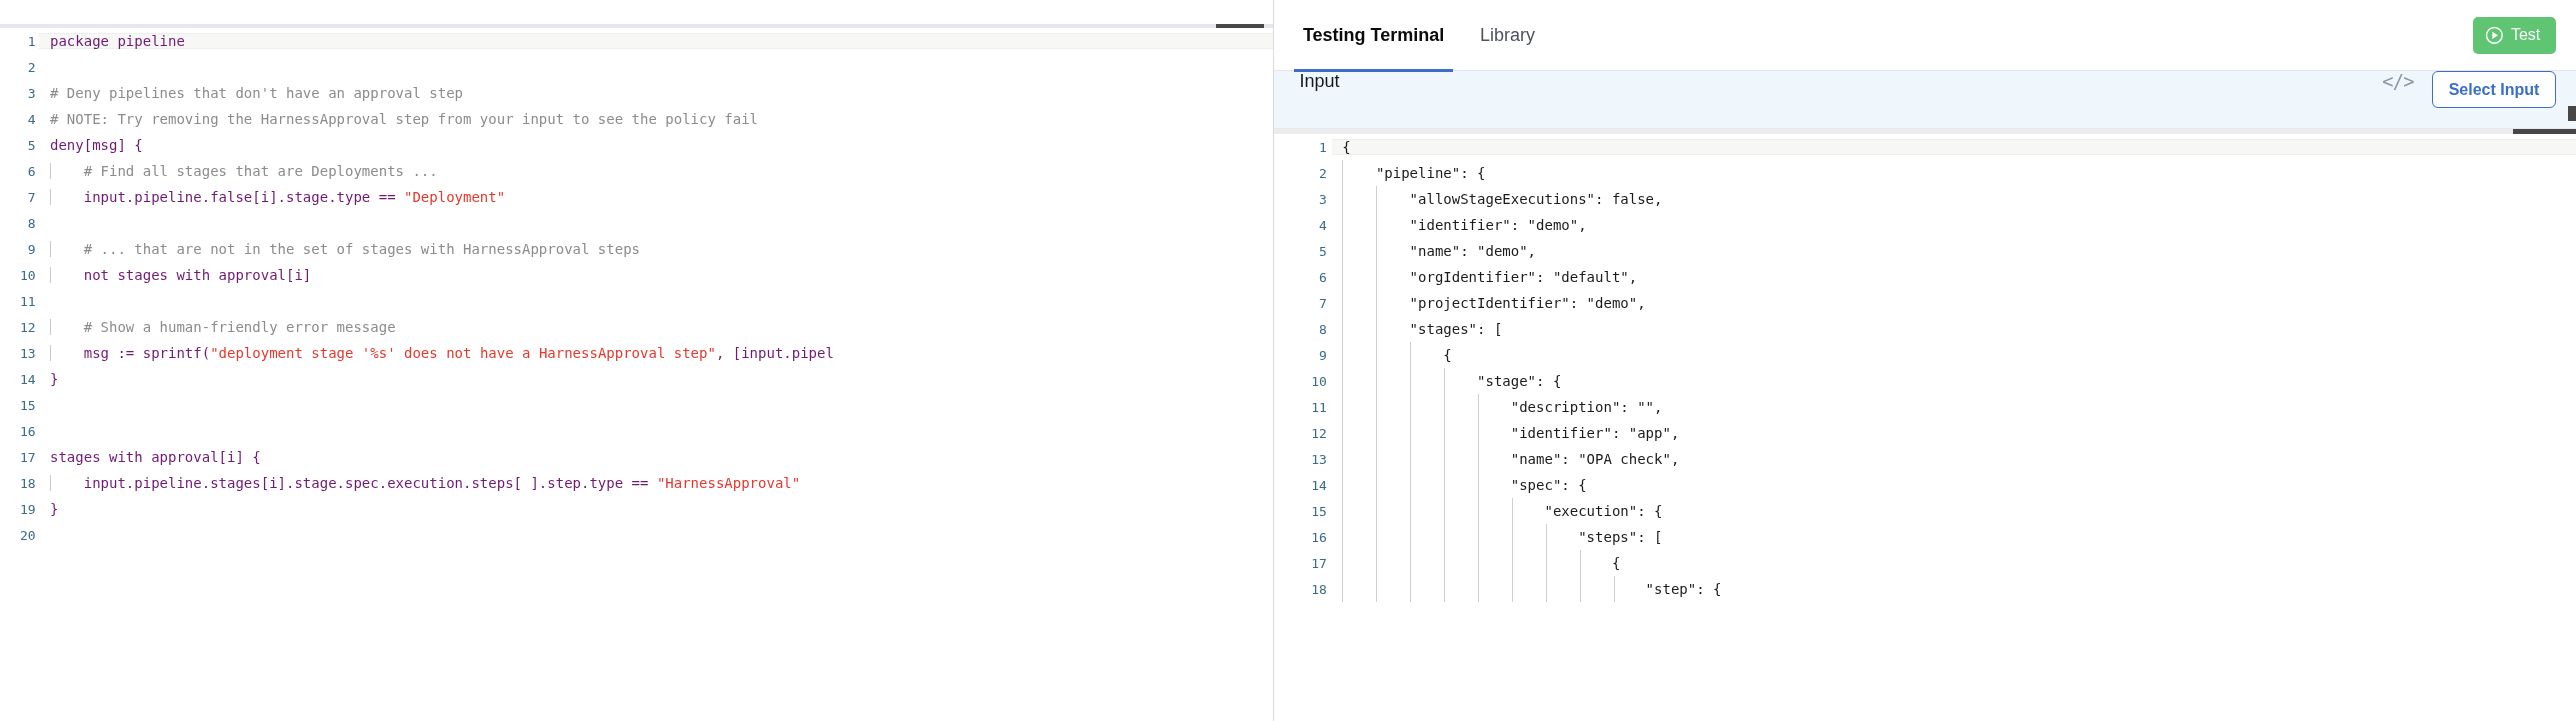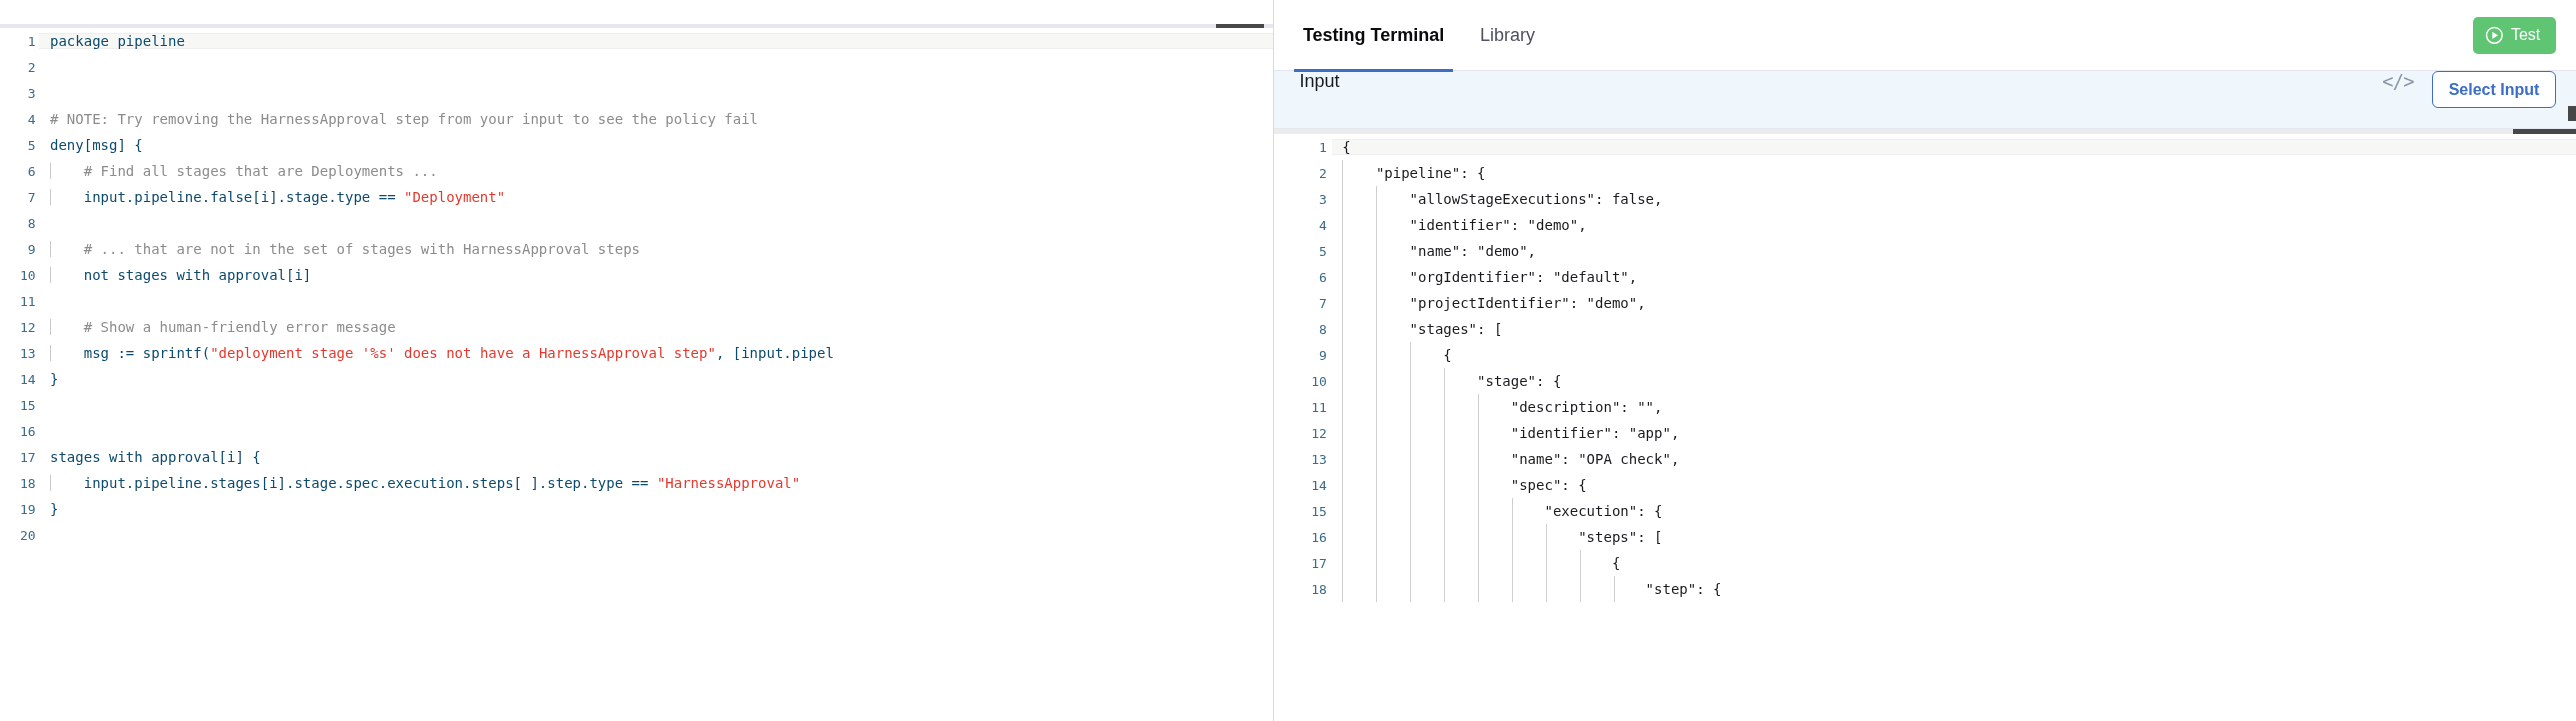--- a/index.html
+++ b/index.html
@@ -85,21 +85,21 @@
     position: relative;
     flex: 1 1 auto;
     overflow: hidden;
   }
   .code-row.active .code-txt {
     background: #f7f7f5;
     box-shadow: 0 -0.8px 0 #ececec inset, 0 0.8px 0 #ececec inset;
   }
   .cmt { color: #8c8c8c; }
   .str { color: #e8382d; }
-  .kw  { color: #0c4a6e; }
+  .kw  { color: #701a75; }
   
   .guide {
     display: inline-block;
     width: 0;
     border-left: 0.8px solid #c9c9c9;
     height: 26px;
     vertical-align: middle;
     position: absolute;
     left: 11px;
     top: 0;
@@ -280,21 +280,21 @@
 <div class="app">
 
   <section class="editor-pane">
     <div class="editor-topbar"></div>
     <div class="editor-hscroll-track"></div>
     <div class="editor-hscroll-thumb"></div>
 
     <div class="code-surface" id="code-surface">
         <div class="code-row active"><span class="ln">1</span><span class="code-txt"><span class="kw">package pipeline</span></span></div>
         <div class="code-row"><span class="ln">2</span><span class="code-txt"><span class="kw"></span></span></div>
-        <div class="code-row"><span class="ln">3</span></div>
+        <div class="code-row"><span class="ln">3</span><span class="code-txt"><span class="cmt"># Deny pipelines that don't have an approval step</span></span></div>
         <div class="code-row"><span class="ln">4</span><span class="code-txt"><span class="cmt"># NOTE: Try removing the HarnessApproval step from your input to see the policy fail</span></span></div>
         <div class="code-row"><span class="ln">5</span><span class="code-txt"><span class="kw">deny[msg] {</span></span></div>
         <div class="code-row"><span class="ln">6</span><span class="code-txt"><span class="guide"></span><span class="cmt">    # Find all stages that are Deployments ...</span></span></div>
         <div class="code-row"><span class="ln">7</span><span class="code-txt"><span class="guide"></span><span class="kw">    input.pipeline.false[i].stage.type == </span><span class="str">"Deployment"</span></span></div>
         <div class="code-row"><span class="ln">8</span><span class="code-txt"><span class="kw"></span></span></div>
         <div class="code-row"><span class="ln">9</span><span class="code-txt"><span class="guide"></span><span class="cmt">    # ... that are not in the set of stages with HarnessApproval steps</span></span></div>
         <div class="code-row"><span class="ln">10</span><span class="code-txt"><span class="guide"></span><span class="kw">    not stages_with_approval[i]</span></span></div>
         <div class="code-row"><span class="ln">11</span><span class="code-txt"><span class="kw"></span></span></div>
         <div class="code-row"><span class="ln">12</span><span class="code-txt"><span class="guide"></span><span class="cmt">    # Show a human-friendly error message</span></span></div>
         <div class="code-row"><span class="ln">13</span><span class="code-txt"><span class="guide"></span><span class="kw">    msg := sprintf(</span><span class="str">"deployment stage '%s' does not have a HarnessApproval step"</span><span class="kw">, [input.pipel</span></span></div>

